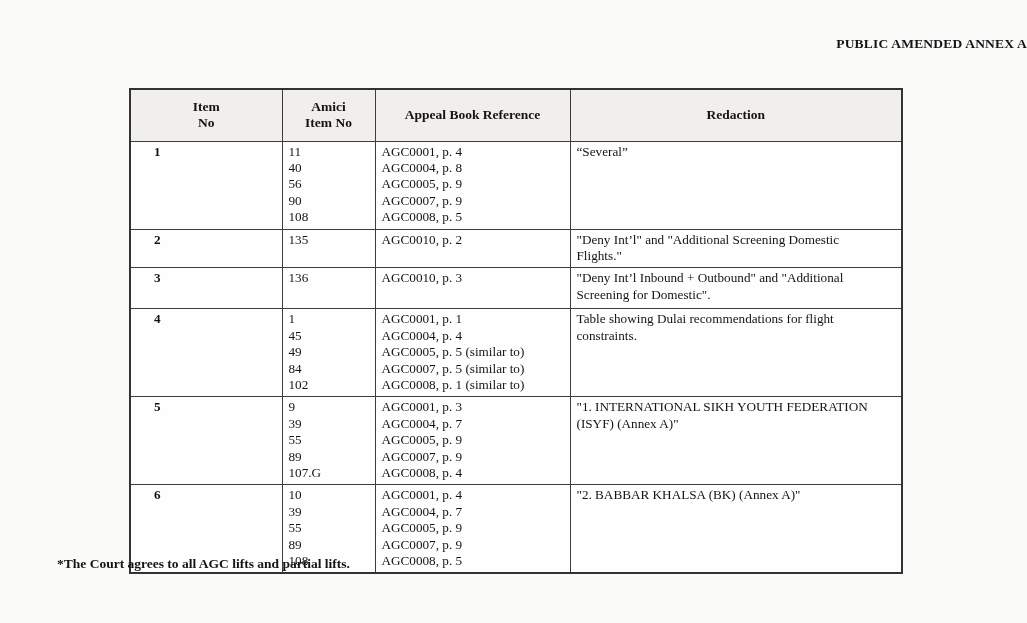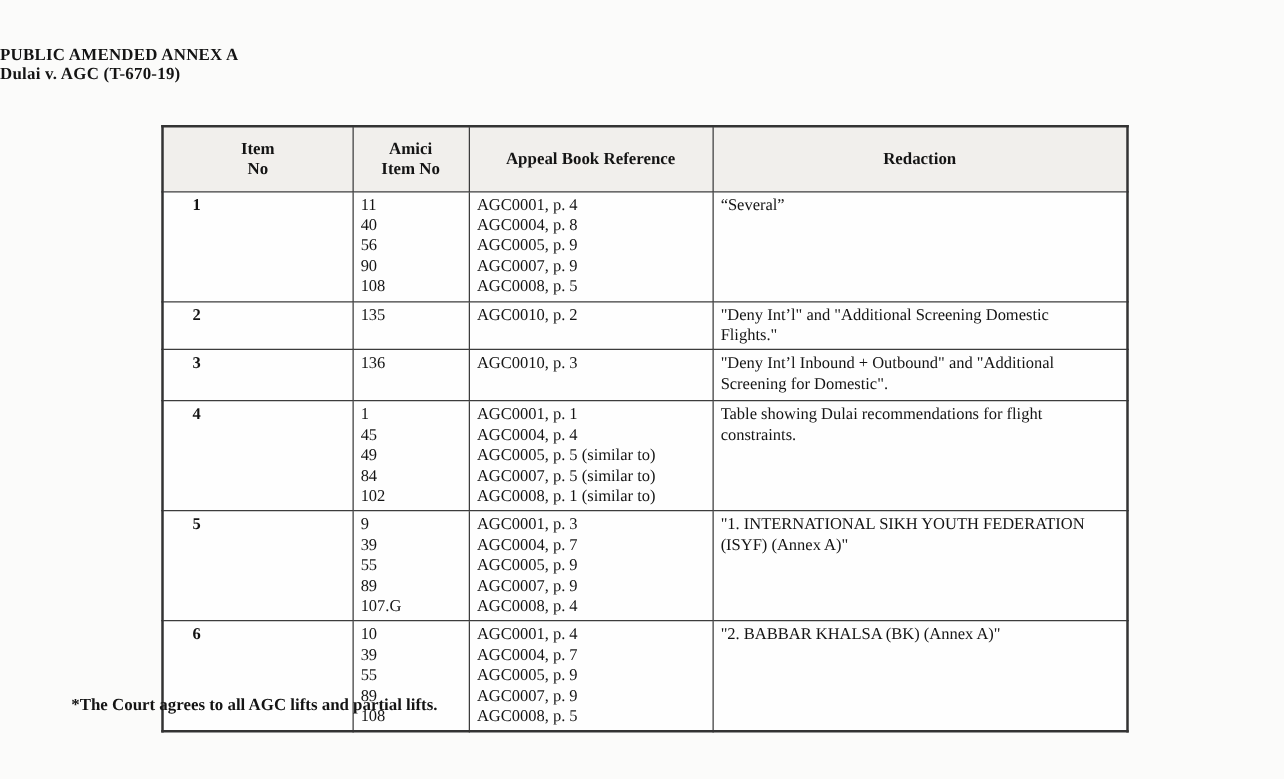--- a/index.html
+++ b/index.html
@@ -6,26 +6,26 @@
   body {
     width:1027px; height:623px;
     background:#fbfbfa;
     font-family:"Liberation Serif","DejaVu Serif",serif;
     color:#141414;
   }
   .page { position:relative; width:1027px; height:623px; overflow:hidden; }
 
   .title {
     position:absolute; top:37px; left:0; width:1027px;
-    text-align:left; font-weight:bold;
+    text-align:right; font-weight:bold;
     font-size:13.5px; line-height:14.5px; letter-spacing:0.2px;
   }
 
   table.annex {
-    position:absolute; left:129px; top:100px;
+    position:absolute; left:129px; top:88px;
     width:772px; border-collapse:collapse; table-layout:fixed;
     background:#fefefe;
   }
   table.annex { border:2px solid #333; }
   table.annex th, table.annex td { border:1px solid #3c3c3c; }
 
   thead th {
     background:#f1efec;
     font-size:13.5px; font-weight:bold; line-height:16px;
     text-align:center; vertical-align:middle;
@@ -55,21 +55,20 @@
     font-weight:bold; font-size:13.5px;
   }
 </style>
 </head>
 <body>
 
 <div class="page">
 
   <div class="title">
     <div>PUBLIC AMENDED ANNEX A</div>
-    <div>Dulai v. AGC (T-670-19)</div>
   </div>
 
   <table class="annex">
     <colgroup>
       <col style="width:152px">
       <col style="width:93px">
       <col style="width:195px">
       <col style="width:332px">
     </colgroup>
     <thead>

